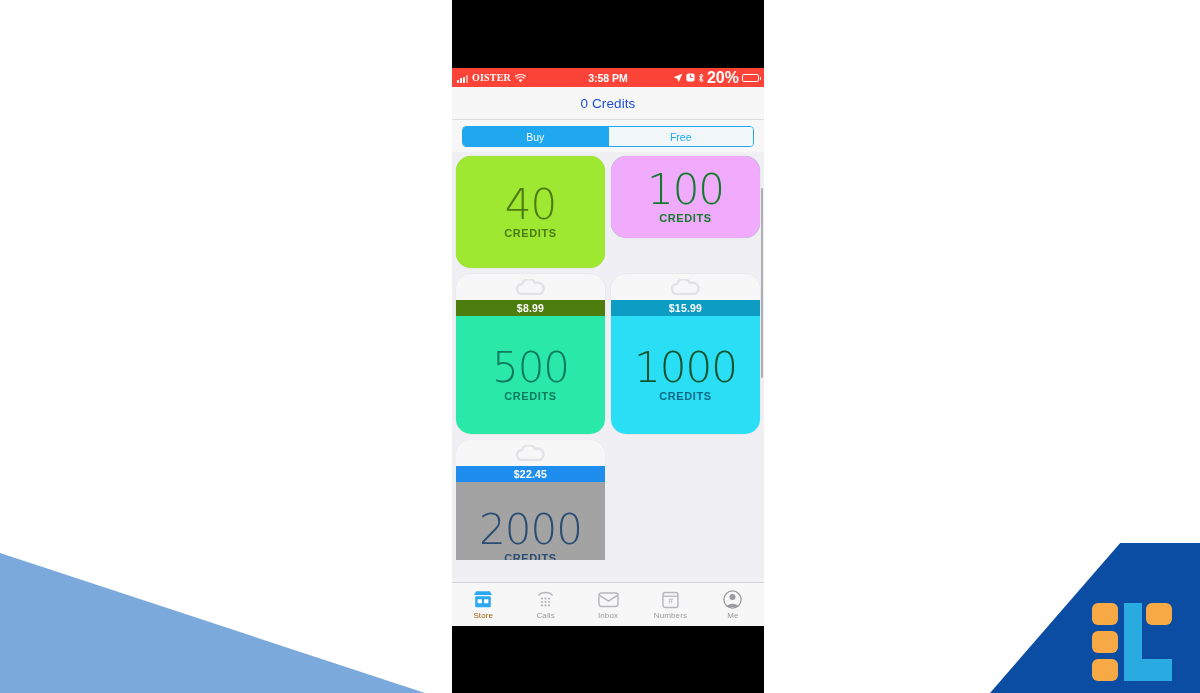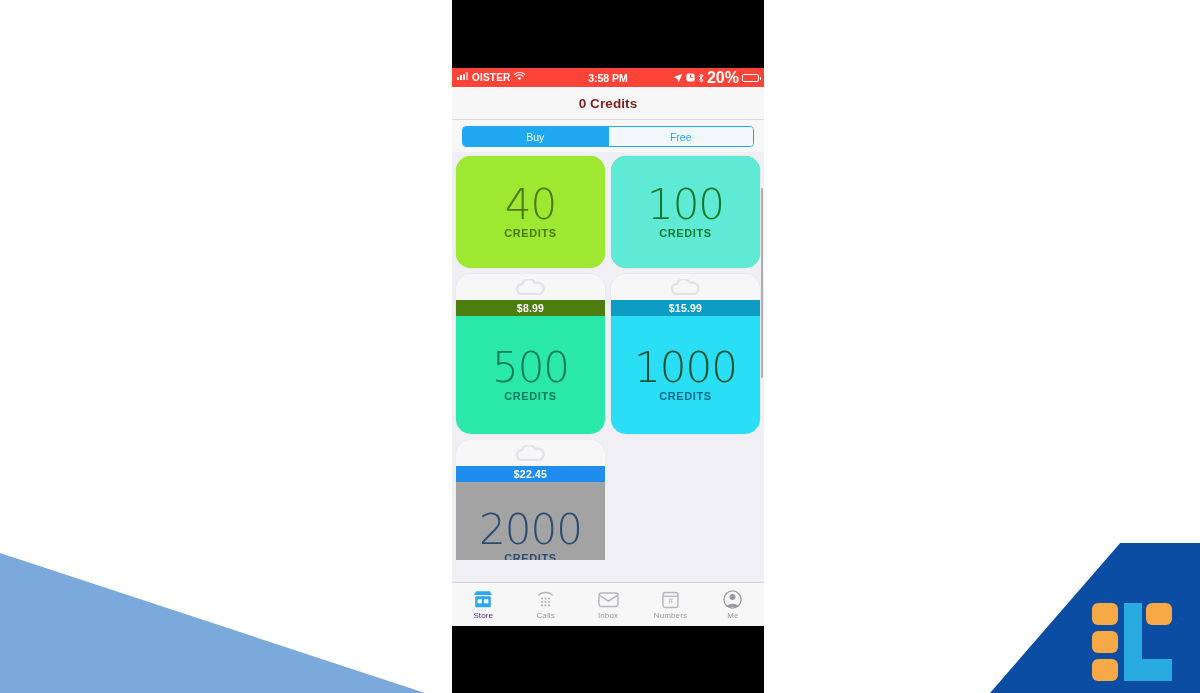--- a/index.html
+++ b/index.html
@@ -43,21 +43,21 @@
   }
 
   
   .statusbar {
     position: relative; height: 19px; width: 100%;
     background: #fb4437; color: #ffffff;
     display: flex; align-items: center;
     font-size: 10px; font-weight: bold;
     padding: 0 5px;
   }
-  .sb-left { display: flex; align-items: flex-start; gap: 4px; }
+  .sb-left { display: flex; align-items: flex-end; gap: 4px; font-family: Liberation Serif, serif; }
   .sb-center { position: absolute; left: 0; right: 0; text-align: center;
                font-size: 10.5px; font-weight: bold; pointer-events: none; }
   .sb-right { margin-left: auto; display: flex; align-items: center; gap: 3px;
               position: relative; z-index: 2; }
   .sb-carrier { font-size: 10px; letter-spacing: .2px; }
   .signal-bars { display: flex; align-items: flex-end; gap: 1px; height: 8px; }
   .signal-bars i { display: block; width: 2px; background: #fff; border-radius: .5px; }
   .signal-bars i:nth-child(1){height:3px}
   .signal-bars i:nth-child(2){height:5px}
   .signal-bars i:nth-child(3){height:6.5px}
@@ -72,21 +72,21 @@
     background:#fff; border-radius:0 1px 1px 0;
   }
   .battery .lvl { height: 100%; background: #fff; border-radius: 1px; }
 
   
   .navbar {
     height: 33px; background: #f7f7f8;
     display: flex; align-items: center; justify-content: center;
     border-bottom: 0.5px solid #dcdce0;
   }
-  .nav-title { font-size: 13.5px; font-weight: bold; color: #7f1d1d; letter-spacing: .1px; }
+  .nav-title { font-size: 13.5px; font-weight: normal; color: #1d4ed8; letter-spacing: .1px; }
 
   
   .seg-wrap { padding: 6px 10px 5px 10px; background: #f7f7f8; }
   .segmented {
     display: flex; height: 21px; border-radius: 4px; overflow: hidden;
     border: 1px solid #1fa8f0;
   }
   .seg-btn {
     flex: 1; display: flex; align-items: center; justify-content: center;
     font-size: 10.5px; color: #1fa8f0; background: #f2f7fa; cursor: pointer;
@@ -158,21 +158,21 @@
   .tabbar {
     position: absolute; left: 0; bottom: 0; width: 100%; height: 44px;
     background: #f7f7f8; border-top: .5px solid #d3d3d7;
     display: flex; align-items: center;
   }
   .tab {
     flex: 1; display: flex; flex-direction: column;
     align-items: center; justify-content: center; gap: 1px;
     cursor: pointer; color: #9a9aa0;
   }
-  .tab.active { color: #4c1d95; }
+  .tab.active { color: #a16207; }
   .tab-label { font-size: 8px; letter-spacing: .1px; }
   .tab-icon { height: 21px; display: flex; align-items: center; }
 </style>
 </head>
 <body>
 
 <div id="stage">
 
   <div class="deco-triangle-left"></div>
   <div class="deco-corner-right"></div>
@@ -238,21 +238,21 @@
             <div class="card" style="background:#9ee832">
               <div class="card-body clip-top" style="height:112px;background:#9ee832">
                 <span class="amount" style="color:#4b7a12">40</span>
                 <span class="credits-label" style="color:#4b7a12">CREDITS</span>
               </div>
             </div>
           </div>
 
           <div class="cell">
             <div class="card" style="background:#45e85e">
-              <div class="card-body clip-top" style="height:112px;background:#5eead4">
+              <div class="card-body clip-top" style="height:82px;background:#f0abfc">
                 <span class="amount" style="color:#137a2c">100</span>
                 <span class="credits-label" style="color:#137a2c">CREDITS</span>
               </div>
             </div>
           </div>
 
           <div class="cell">
             <div class="card">
               <div class="card-head">
                 <svg class="cloud-icon" width="36" height="16" viewBox="0 0 36 16">

